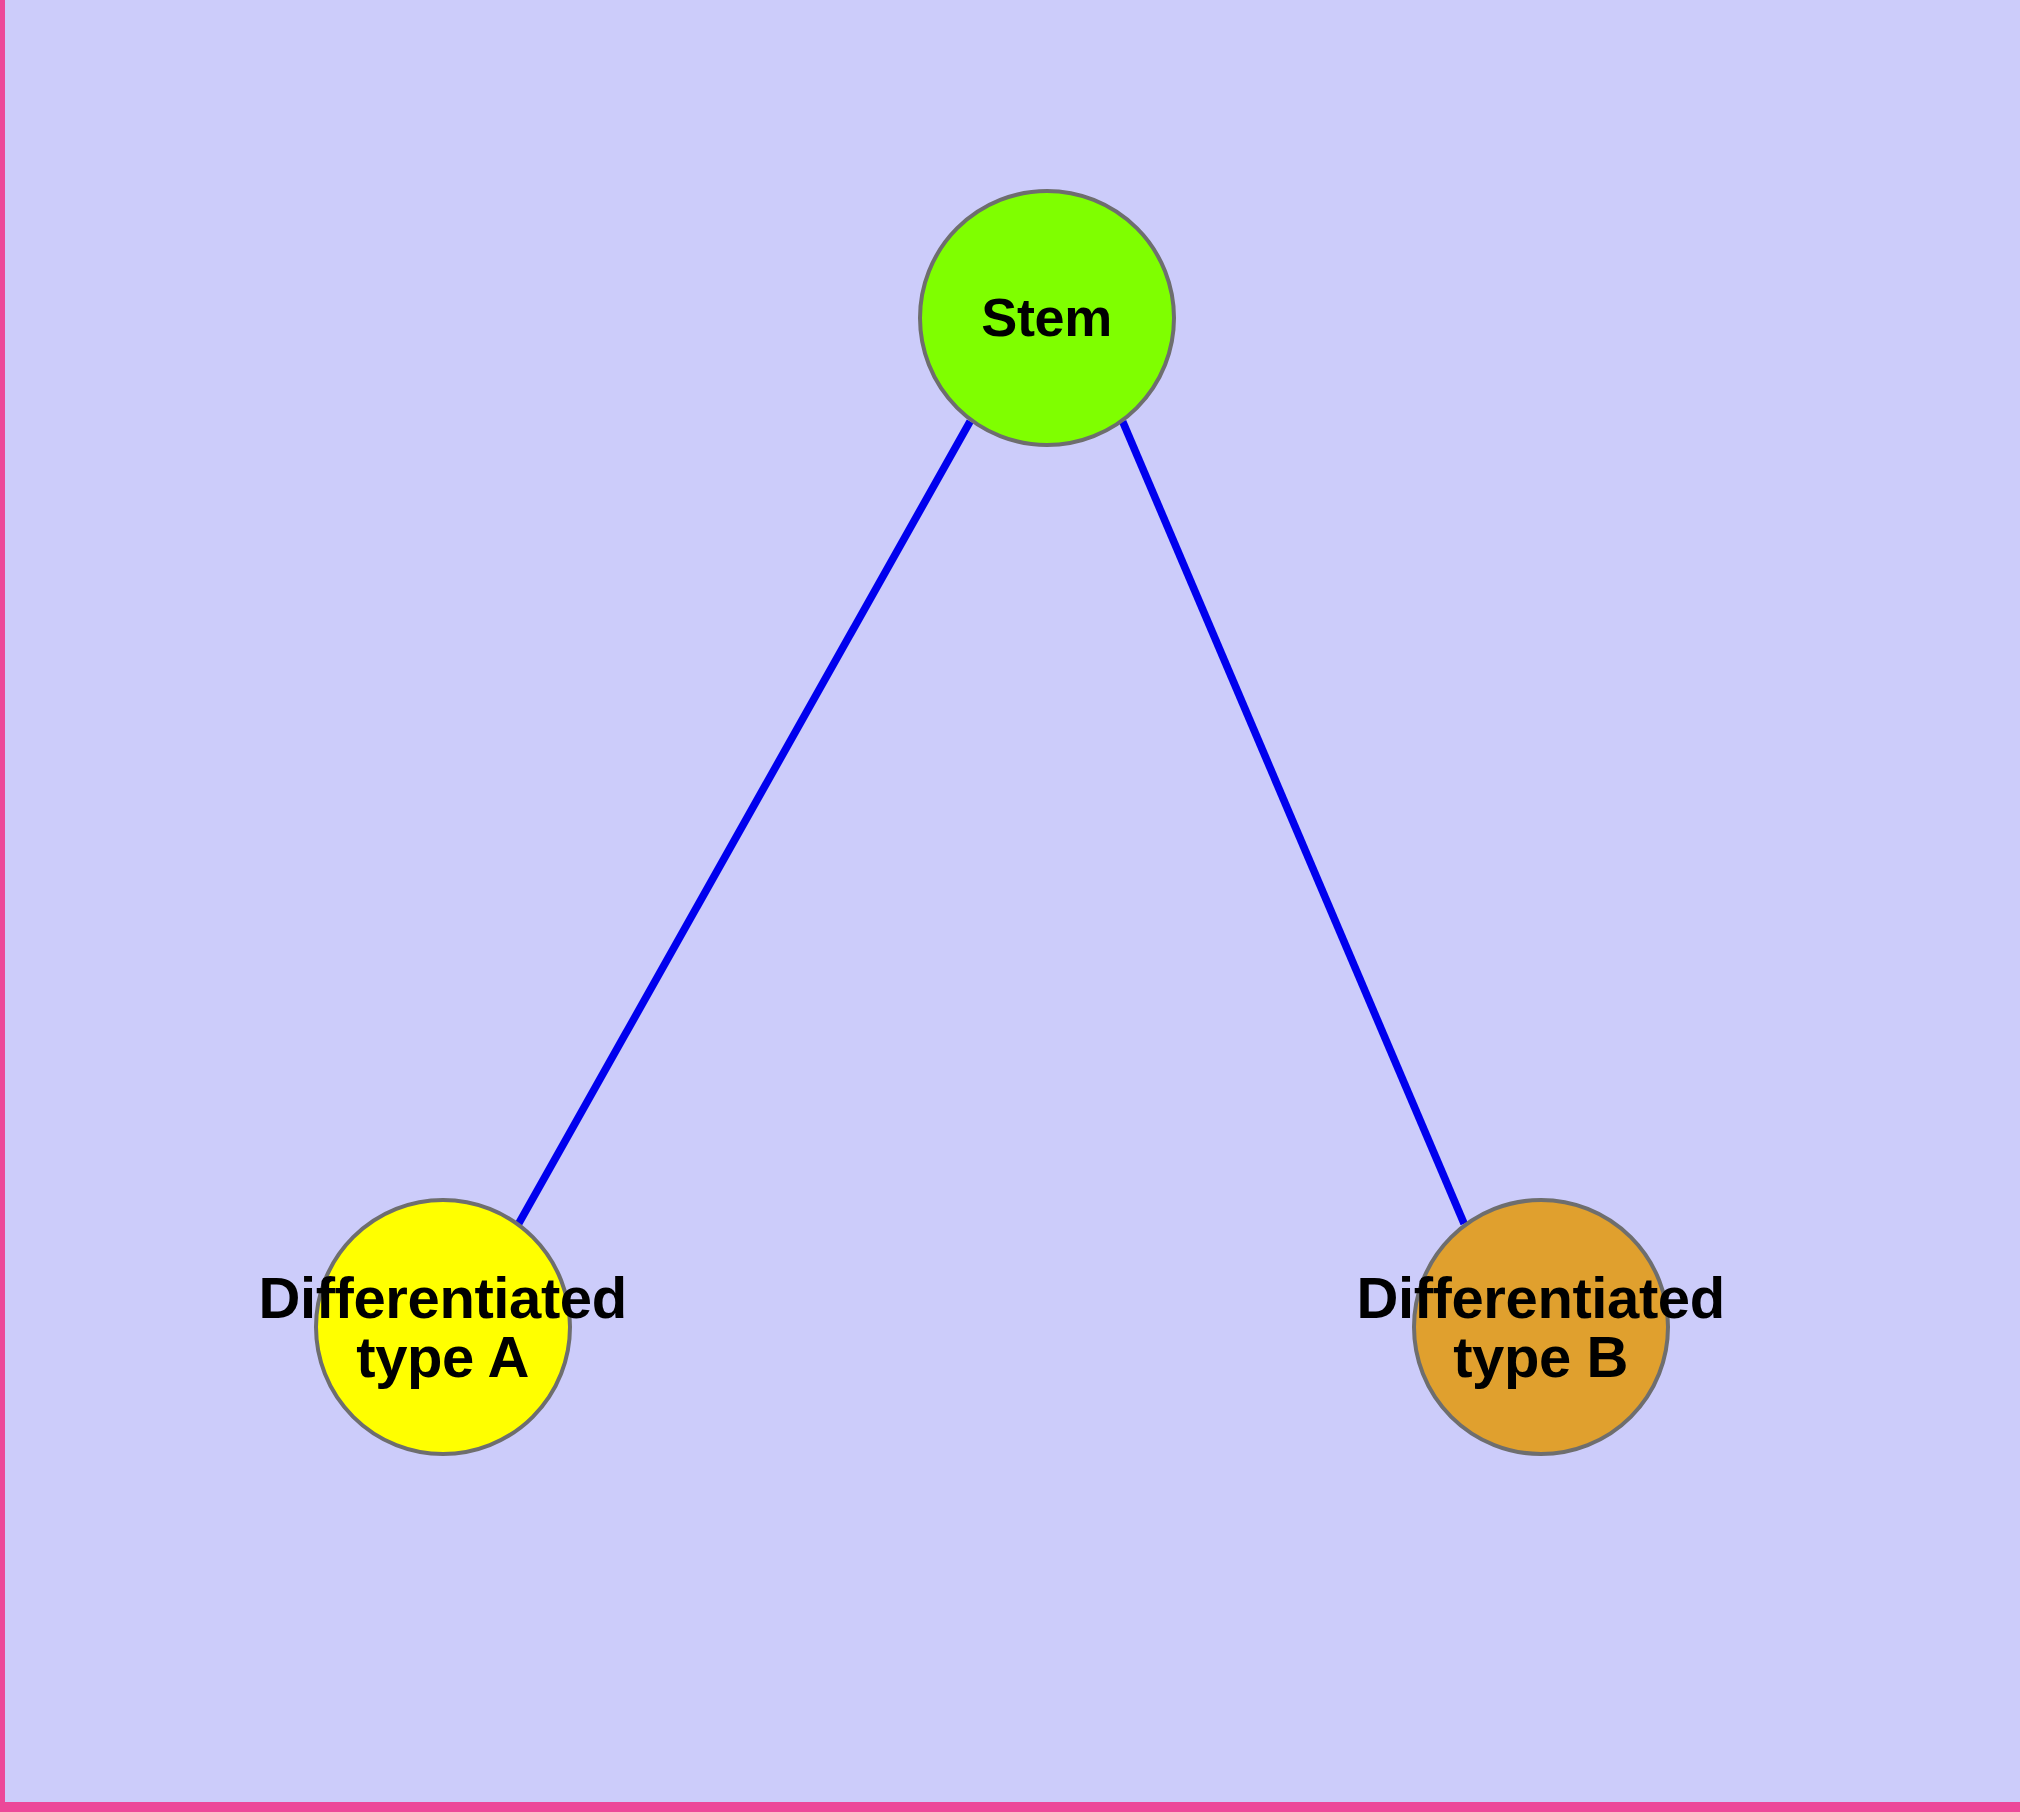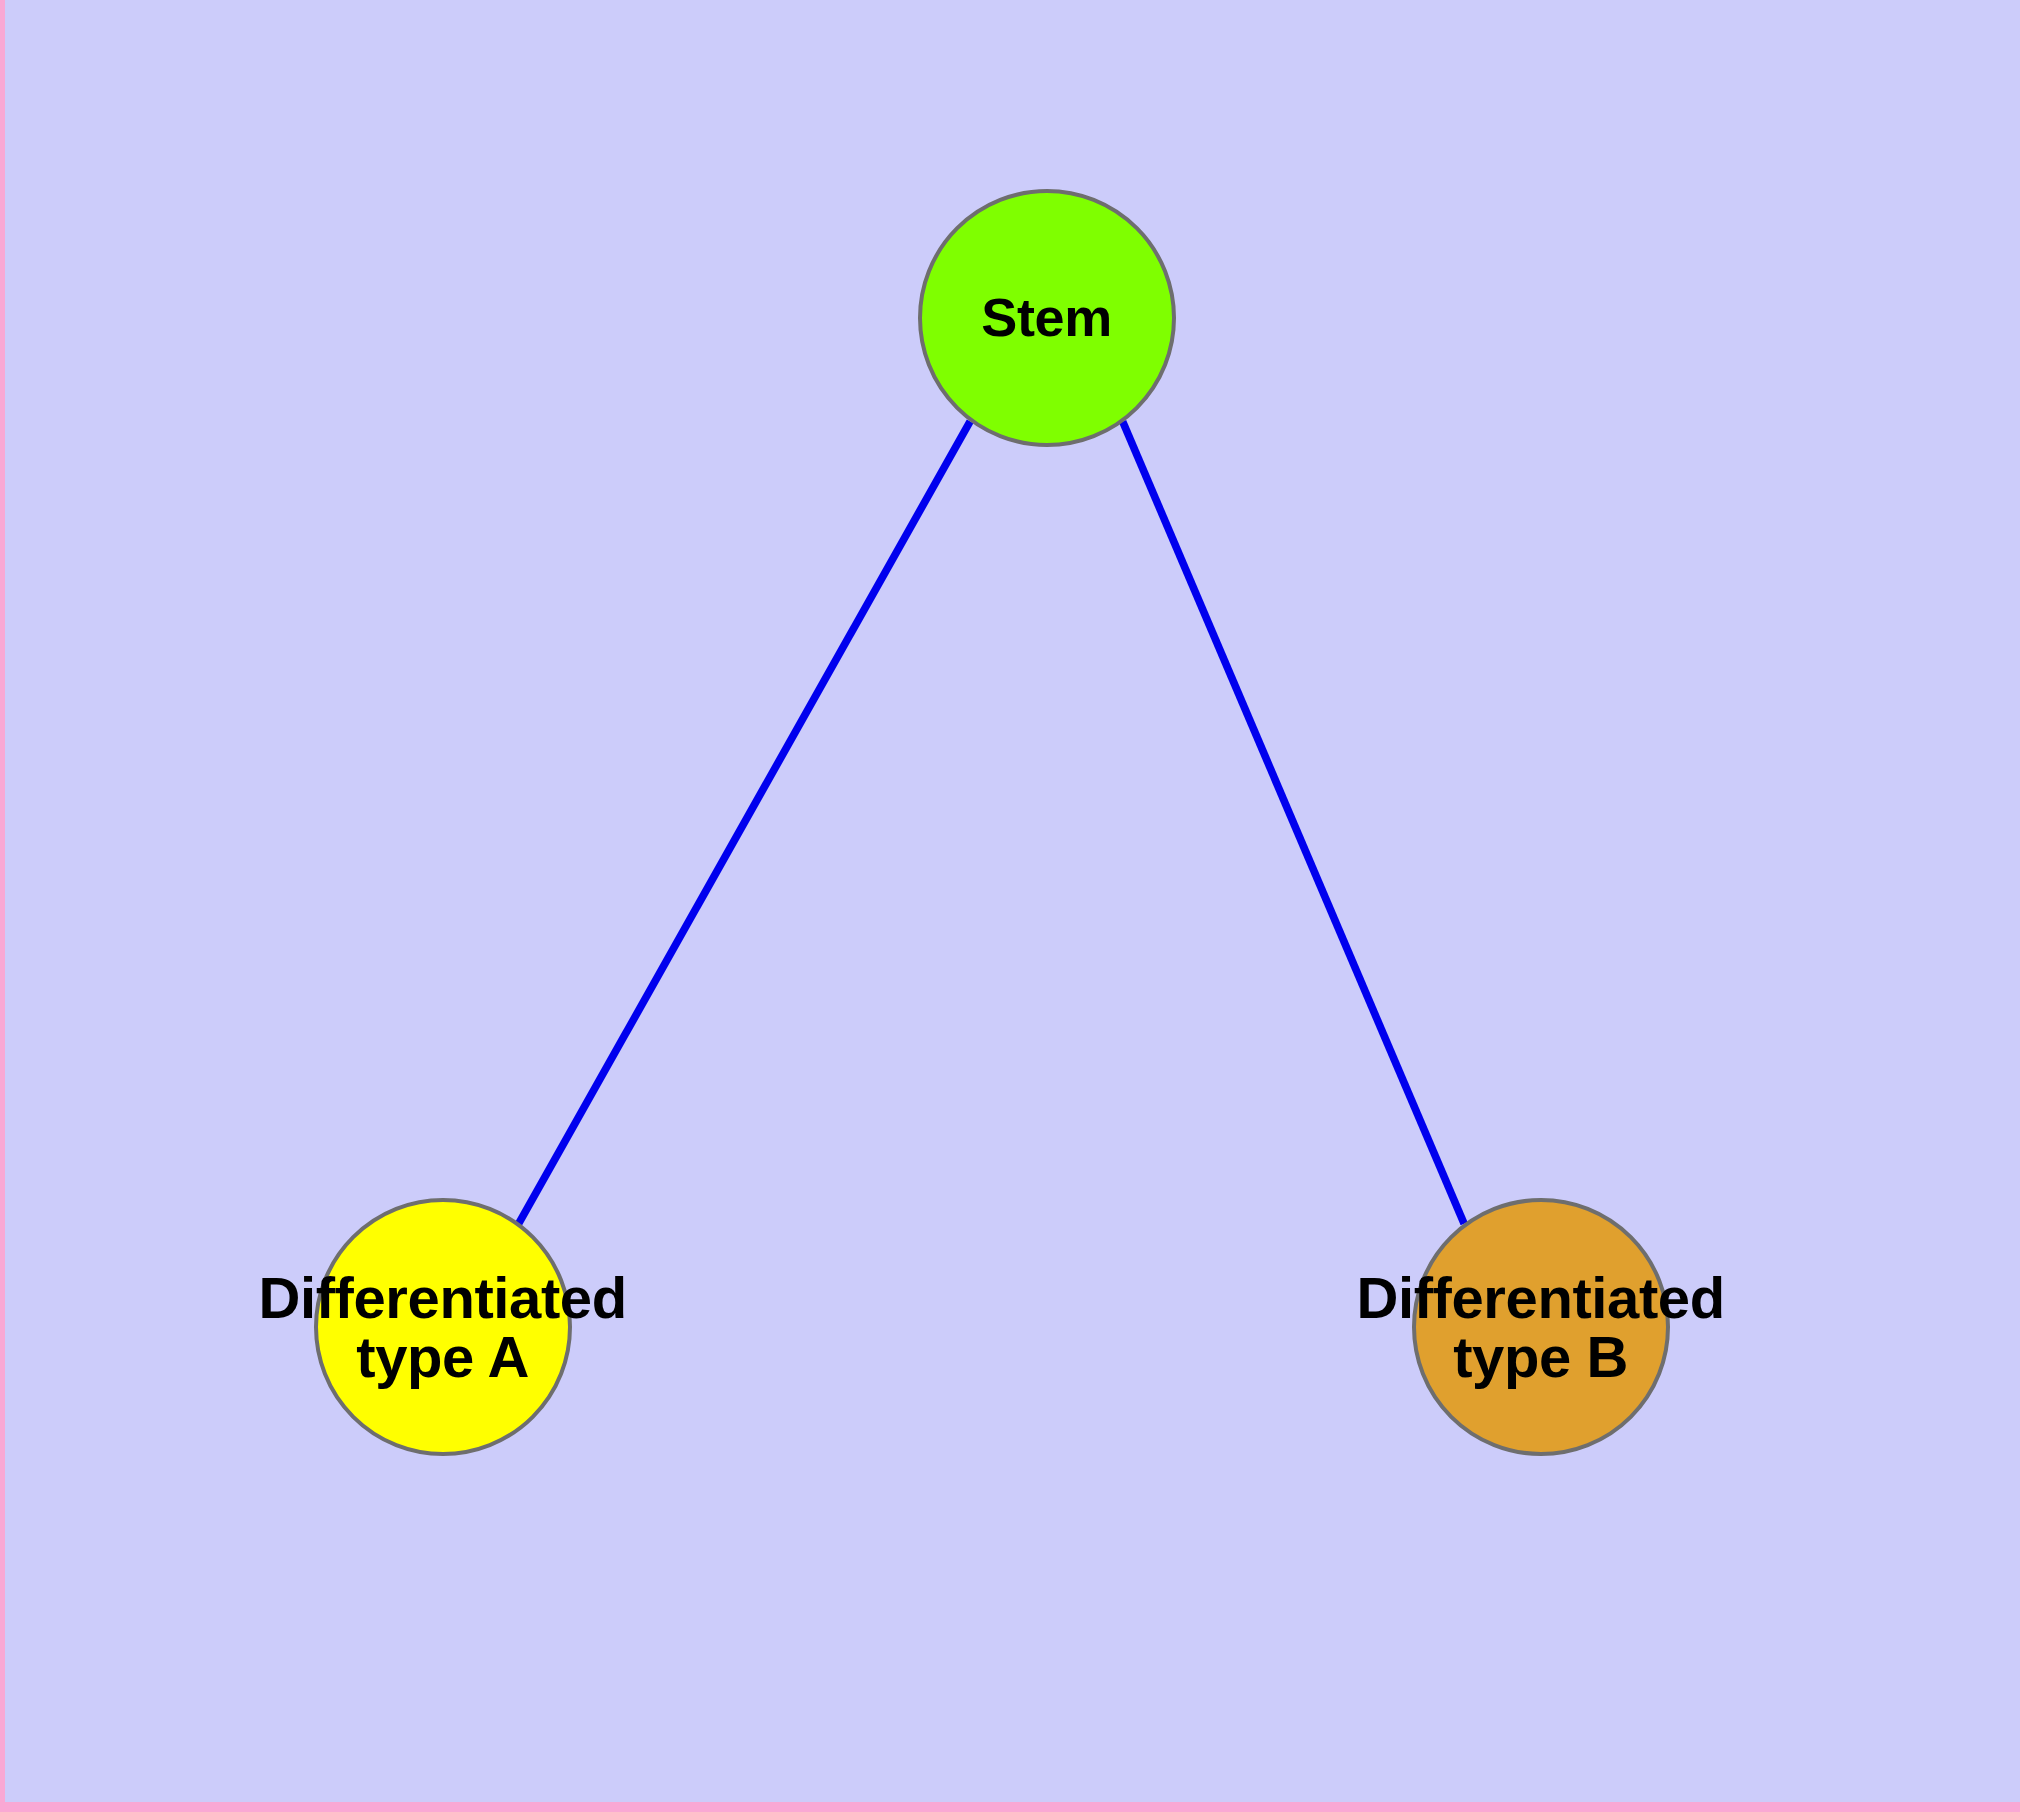--- a/index.html
+++ b/index.html
@@ -57,21 +57,21 @@
     font-weight: bold;
     white-space: pre;
     line-height: 1.02;
     letter-spacing: -0.4px;
     pointer-events: none;
   }
 </style>
 </head>
 <body>
 
-<div id="canvas" style="width: 2021px; height: 1812px; background: #f9a8d4;">
+<div id="canvas" style="width: 2021px; height: 1812px; background: #ec4899;">
   <div id="plot-area" style="background: rgb(204, 204, 250);">
 
     <svg id="edge-layer" viewBox="0 0 2378 2126" xmlns="http://www.w3.org/2000/svg">
       <line id="edge-0" x1="1139" y1="497" x2="606" y2="1444" stroke="#0000ee" stroke-width="9" stroke-linecap="butt"></line>
       <line id="edge-1" x1="1319" y1="497" x2="1722" y2="1444" stroke="#0000ee" stroke-width="9" stroke-linecap="butt"></line>
     </svg>
 
     <div id="node-layer">
 
       <div class="node" id="node-0" style="left: 913px; top: 189px; width: 258px; height: 258px; background: rgb(127, 255, 0); border-color: rgb(110, 110, 110); border-width: 4.2px;"></div>

